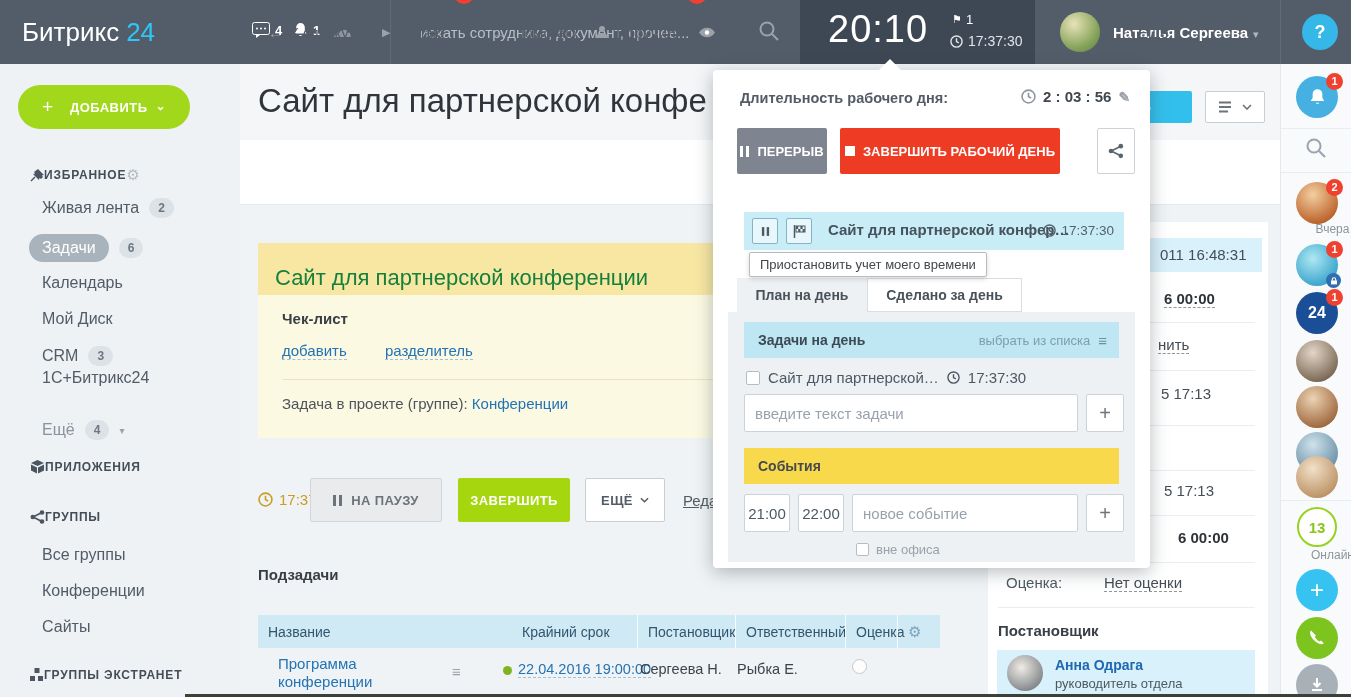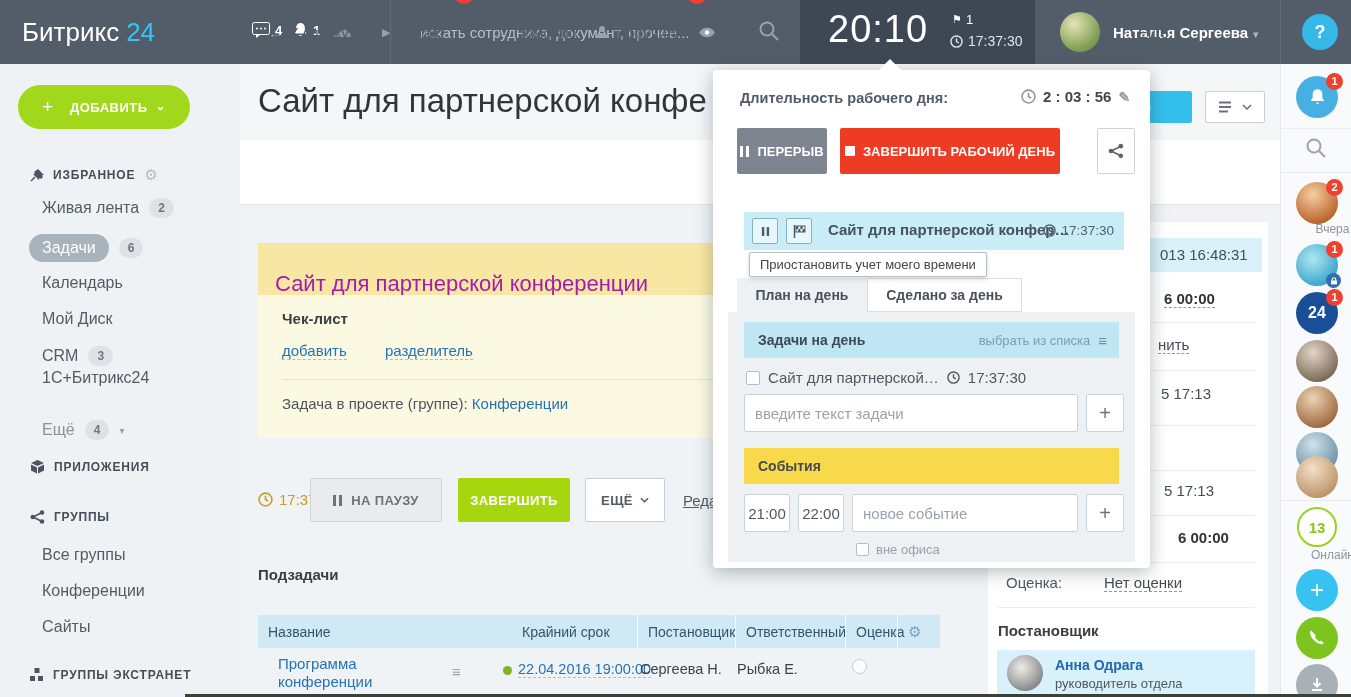--- a/index.html
+++ b/index.html
@@ -28,21 +28,21 @@
 .tb-name{position:absolute;left:78px;top:24px;color:#fff;font-size:15px;font-weight:bold;white-space:nowrap}
 .tb-caret{position:absolute;left:218px;top:28px;color:#aeb5bd;font-size:11px}
 .helpbtn{position:absolute;left:1302px;top:14px;width:36px;height:36px;border-radius:50%;background:#35b7e8;color:#fff;font-size:18px;font-weight:bold;text-align:center;line-height:36px;cursor:pointer}
 
 
 .sidebar{position:absolute;left:0;top:64px;width:240px;height:633px;background:#eef2f5}
 .addbtn{position:absolute;left:18px;top:21px;width:172px;height:44px;border-radius:22px;background:#a2d81b;color:#fff;font-weight:bold;font-size:13px;letter-spacing:.5px;cursor:pointer}
 .addbtn .plus{position:absolute;left:24px;top:11px;font-size:19px;font-weight:normal}
 .addbtn .lbl{position:absolute;left:52px;top:15px}
 .addbtn .car{position:absolute;right:24px;top:14px;font-size:12px}
-.sb-h{position:absolute;left:30px;display:flex;align-items:center;gap:9px;font-size:12px;font-weight:bold;letter-spacing:.8px;color:#454d58;cursor:pointer}
+.sb-h{position:absolute;left:30px;display:flex;align-items:center;font-size:12px;font-weight:bold;letter-spacing:.8px;color:#454d58;cursor:pointer}
 .sb-h .gear{color:#b4bcc3;font-weight:normal;font-size:15px;cursor:pointer}
 .sb-i{position:absolute;left:42px;font-size:16px;color:#525b66;display:flex;align-items:center;gap:10px;cursor:pointer}
 .pillbadge{background:#dde2e6;color:#6e7681;font-size:12px;font-weight:bold;border-radius:10px;padding:3px 9px}
 .activepill{background:#a9b3bc;color:#fff;border-radius:14px;padding:5px 13px;margin-left:-13px;font-size:16px}
 .sb-more{color:#8a929b}
 .sb-more .car{color:#9aa2aa;font-size:10px}
 
 
 .main-top{position:absolute;left:240px;top:64px;width:1040px;height:76px;background:#f4f6f8}
 .page-title{position:absolute;left:258px;top:82px;font-size:33px;font-weight:300;color:#30353b;white-space:nowrap}
@@ -50,21 +50,21 @@
 .tab{position:absolute;top:0;height:64px;display:flex;align-items:center;gap:7px;font-size:15px;color:#545c66;cursor:pointer}
 .tab .tic{color:#9aa1a9}
 .tbadge{position:absolute;width:20px;height:20px;border-radius:50%;background:#f0402f;color:#fff;font-size:12px;font-weight:bold;text-align:center;line-height:20px}
 .tab-more{position:absolute;left:1138px;top:24px;font-size:15px;color:#545c66;cursor:pointer}
 .addtask-frag{position:absolute;left:1110px;top:91px;width:82px;height:32px;background:#33bfec;border-radius:2px;color:#fff;font-weight:bold;font-size:12px;text-align:center;line-height:32px;padding-right:16px;cursor:pointer}
 .viewbtn{position:absolute;left:1205px;top:91px;width:60px;height:32px;background:#fff;border:1px solid #c9ced3;border-radius:2px;display:flex;align-items:center;justify-content:center;gap:7px;color:#6b737b;cursor:pointer}
 
 
 .card{position:absolute;left:258px;top:243px;width:707px;height:195px}
 .card-h{position:absolute;left:0;top:0;width:100%;height:52px;background:#f8e7a3}
-.card-h span{position:absolute;left:17px;top:28px;font-size:22px;color:#a21caf}
+.card-h span{position:absolute;left:17px;top:22px;font-size:22px;color:#15803d}
 .card-b{position:absolute;left:0;top:52px;width:100%;height:143px;background:#fbf9e2}
 .chk-h{position:absolute;left:24px;top:15px;font-weight:bold;font-size:15px;color:#3a3f45}
 .dashlink{color:#2373b5;border-bottom:1px dashed #9cc0e0;cursor:pointer;font-size:15px;text-decoration:none}
 .chk-l1{position:absolute;left:24px;top:47px}
 .chk-l2{position:absolute;left:127px;top:47px}
 .card-div{position:absolute;left:24px;right:24px;top:84px;border-top:1px solid #e8e4c8}
 .proj{position:absolute;left:24px;top:100px;font-size:15px;color:#4d545c}
 .proj a{color:#2373b5;text-decoration:none;cursor:pointer}
 
 
@@ -406,21 +406,21 @@
     <span class="rham">≡</span>
     <span class="rdot"></span>
     <a class="rdate dashlink">22.04.2016 19:00:00</a>
     <span class="rtext" style="left:640px">Сергеева Н.</span>
     <span class="rtext" style="left:737px">Рыбка Е.</span>
     <span class="rradio"></span>
   </div>
 
   <div class="details">
     <div class="d-bluerow"></div>
-    <span class="dfrag" style="left:172px;top:24px">013 16:48:31</span>
+    <span class="dfrag" style="left:172px;top:24px">011 16:48:31</span>
     <span class="dfrag dbold ddash" style="left:176px;top:68px">6 00:00</span>
     <div class="ddiv" style="top:100px"></div>
     <span class="dfrag ddash" style="left:170px;top:114px">нить</span>
     <div class="ddiv" style="top:148px"></div>
     <span class="dfrag" style="left:173px;top:163px">5 17:13</span>
     <div class="ddiv" style="top:203px"></div>
     <div class="ddiv" style="top:248px"></div>
     <span class="dfrag" style="left:176px;top:260px">5 17:13</span>
     <div class="ddiv" style="top:293px"></div>
     <span class="dfrag dbold" style="left:190px;top:307px">6 00:00</span>

